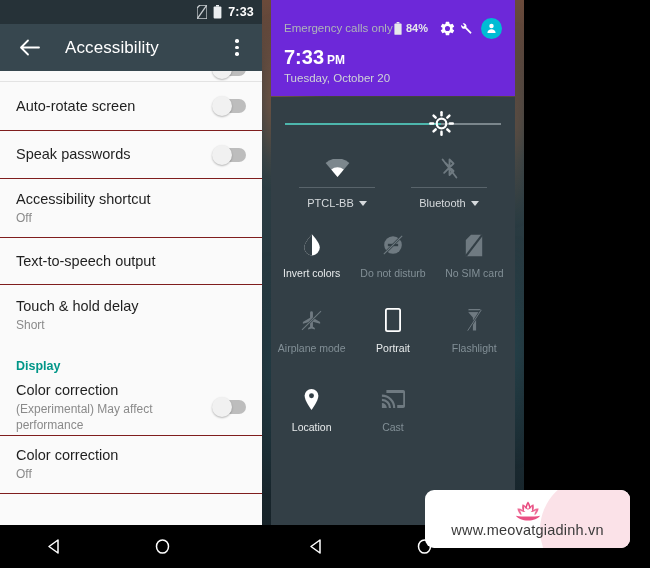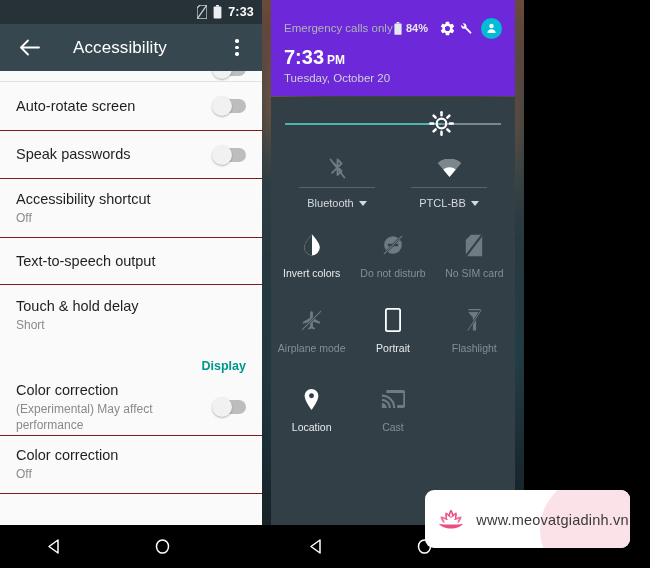--- a/index.html
+++ b/index.html
@@ -14,42 +14,42 @@
   .lstatus {
     height:24px; background:#263238; display:flex; align-items:center;
     justify-content:flex-end; padding-right:8px; gap:6px;
   }
   .lstatus .sb-time { color:#fff; font-size:12.5px; font-weight:bold; letter-spacing:.2px; }
   .icon-nosim-sb { width:10px; height:14px; position:relative; }
   .icon-nosim-sb svg, .icon-batt-sb svg { display:block; }
 
   .lappbar {
     height:47px; background:#37474F; display:flex; align-items:center;
-    padding:0 12px 0 14px; gap:12px;
+    padding:0 12px 0 14px; gap:4px;
   }
   .lappbar .back { width:30px; height:30px; display:flex; align-items:center; justify-content:center; }
   .lappbar .title { color:#fff; font-size:17px; margin-left:17px; flex:1; letter-spacing:.1px; }
   .lappbar .overflow { width:26px; height:30px; display:flex; flex-direction:column;
       align-items:center; justify-content:center; gap:3px; }
   .lappbar .overflow i { width:3.5px; height:3.5px; border-radius:50%; background:#fff; display:block; }
 
   .llist { position:relative; height:calc(568px - 24px - 47px - 43px); background:#fafafa; overflow:hidden; }
 
   .lrow {
     position:relative; display:flex; align-items:center; padding:0 16px;
     border-bottom:1px solid #7f1d1d; background:#fafafa;
   }
   .lrow .txt { flex:1; min-width:0; }
   .lrow .t1 { font-size:14.5px; color:#1f1f1f; line-height:1.25; }
   .lrow .t2 { font-size:12px; color:#8a8a8a; line-height:1.3; margin-top:3px; }
 
   .lrow.partial { height:11px; border-bottom:1px solid #e3e3e3; overflow:hidden; }
   .lrow.partial .toggle { margin-top:-14px; }
 
-  .lsection { padding:13px 16px 6px; font-size:12.5px; color:#009688; font-weight:bold; background:#fafafa;text-align:right; }
+  .lsection { padding:13px 16px 6px; font-size:12.5px; color:#009688; font-weight:bold; background:#fafafa; }
 
   
   .toggle { position:relative; width:34px; height:14px; flex:none; margin-left:10px; }
   .toggle .track { position:absolute; right:0; top:0; width:30px; height:14px;
       border-radius:7px; background:#bdbdbd; }
   .toggle .thumb { position:absolute; left:0; top:-3px; width:20px; height:20px;
       border-radius:50%; background:#f1f1f1; box-shadow:0 1px 2px rgba(0,0,0,.28); }
 
   
   .panel-right { position:relative; width:325px; height:568px; overflow:hidden; background:#1b2327; }
@@ -109,21 +109,21 @@
 
   
   .navbar { position:absolute; left:0; bottom:0; width:325px; height:43px; background:#000;
       display:flex; align-items:center; justify-content:space-around; }
   .navbar .nb { width:46px; height:43px; display:flex; align-items:center; justify-content:center; }
 
   
   .watermark {
     position:absolute; left:425px; top:490px; width:205px; height:58px;
     background:#fff; border-radius:9px; overflow:hidden;
-    display:flex; align-items:center; justify-content:center;
+    display:flex; flex-direction:column; align-items:center; justify-content:center;
   }
   .watermark:before {
     content:""; position:absolute; right:-18px; top:-14px; width:108px; height:108px;
     border-radius:50%; background:#fbe2e8;
   }
   .watermark .wm-logo { position:relative; z-index:2; height:20px; display:flex; align-items:center; }
   .watermark .wm-text { position:relative; z-index:2; font-size:14.5px; color:#3a3a3a;
       letter-spacing:.2px; margin-top:1px; }
 </style>
 </head>
@@ -314,41 +314,41 @@
                 <line x1="4.4" y1="19.6" x2="6.4" y2="17.6"></line>
                   <line x1="17.6" y1="6.4" x2="19.6" y2="4.4"></line>
               </g>
             </svg>
           </span>
         </div>
 
         <div class="conn-row">
           <div class="conn">
             <div class="ic">
+              <svg width="25" height="19" viewBox="0 0 24 18">
+                <path d="M12 17.2L23.4 3.6A17.4 17.4 0 00.6 3.6z" fill="#7c878d"></path>
+                <path d="M12 17.2L18 10A9.6 9.6 0 006 10z" fill="#ffffff"></path>
+              </svg>
+            </div>
+            <div class="sep"></div>
+            <div class="lb">
+              <span>PTCL-BB</span>
+              <span class="caret"></span>
+            </div>
+          </div>
+          <div class="conn">
+            <div class="ic">
               <svg width="19" height="23" viewBox="0 0 18 24">
                 <path d="M5 6.4l8.2 8.2L9 18.8V2.6l4.2 4.2L3.4 16.6" fill="none" stroke="#6f7a81" stroke-width="1.9" stroke-linejoin="round" stroke-linecap="round"></path>
                 <line x1="1.8" y1="2.6" x2="16.2" y2="21.4" stroke="#6f7a81" stroke-width="1.9" stroke-linecap="round"></line>
               </svg>
             </div>
             <div class="sep"></div>
             <div class="lb">
               <span>Bluetooth</span>
-              <span class="caret"></span>
-            </div>
-          </div>
-          <div class="conn">
-            <div class="ic">
-              <svg width="25" height="19" viewBox="0 0 24 18">
-                <path d="M12 17.2L23.4 3.6A17.4 17.4 0 00.6 3.6z" fill="#7c878d"></path>
-                <path d="M12 17.2L18 10A9.6 9.6 0 006 10z" fill="#ffffff"></path>
-              </svg>
-            </div>
-            <div class="sep"></div>
-            <div class="lb">
-              <span>PTCL-BB</span>
               <span class="caret"></span>
             </div>
           </div>
         </div>
 
         <div class="tiles">
 
           <div class="tile-row">
             <div class="tile on">
               <div class="ic">

